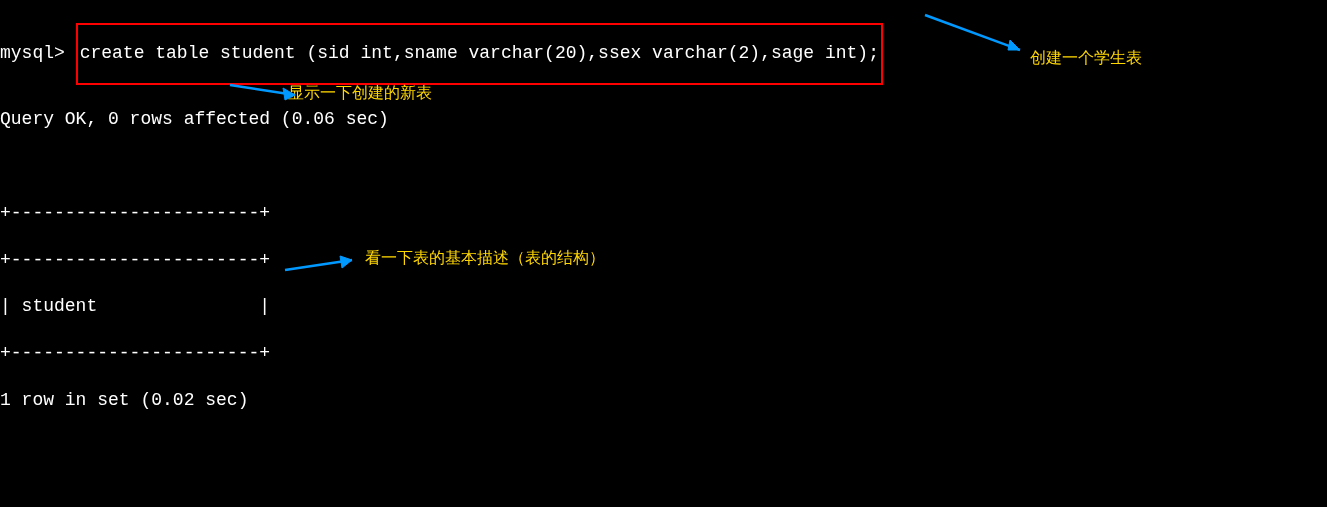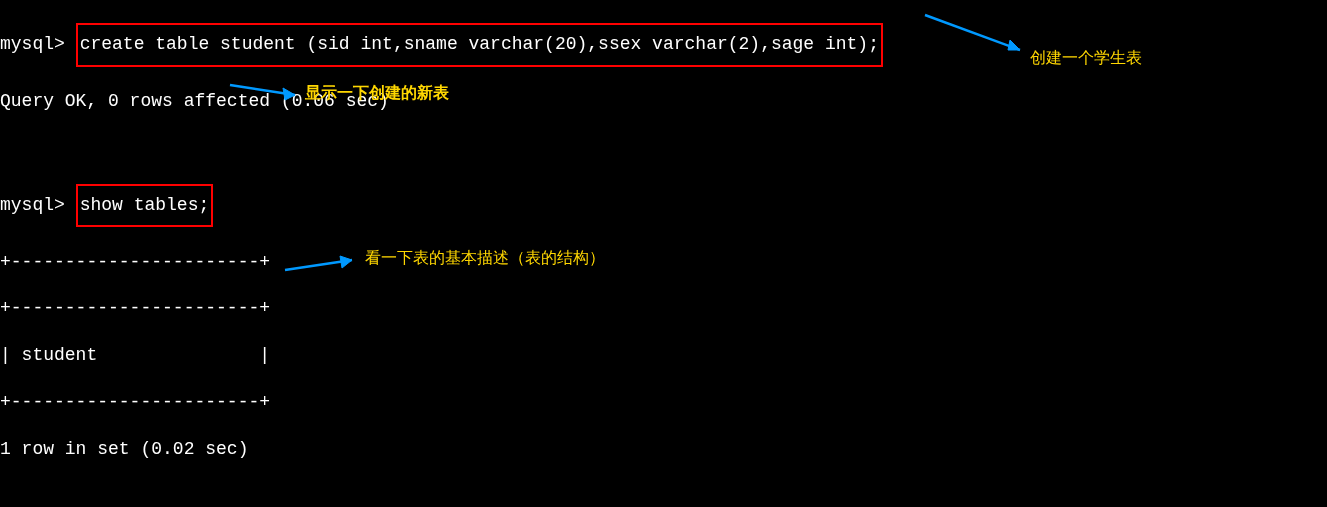--- a/index.html
+++ b/index.html
@@ -14,21 +14,21 @@
       position: relative;
       overflow: hidden;
     }
     .terminal {
       white-space: pre;
       position: relative;
     }
     .redbox {
       border: 2px solid #ff0000;
       display: inline-block;
-      padding: 8px 2px;
+      padding: 17px 2px;
     }
     .annotation {
       position: absolute;
       color: #ffd700;
       font-family: "Microsoft YaHei", "SimHei", Arial, sans-serif;
       font-size: 16px;
       white-space: nowrap;
     }
     .arrow {
       position: absolute;
@@ -45,41 +45,40 @@
     }
     .line { display: block; }
   </style>
 </head>
 <body>
 
 <div class="terminal">
 <span class="line"><span>mysql&gt;</span><span> </span><span class="redbox">create table student (sid int,sname varchar(20),ssex varchar(2),sage int);</span></span>
 <span class="line">Query OK, 0 rows affected (0.06 sec)</span>
 <span class="line"> </span>
-<span class="line"><span>mysql&gt;</span><span> </span><span class="redbox">show tables;</span></span>
 <span class="line">+-----------------------+</span>
 <span class="line">+-----------------------+</span>
 <span class="line">| student               |</span>
 <span class="line">+-----------------------+</span>
 <span class="line">1 row in set (0.02 sec)</span>
 <span class="line"> </span>
 
 
 
 
 
 
 
 
 
 
 </div>
 
 <div class="annotation" style="left:1030px; top:48px;">创建一个学生表</div>
-<div class="annotation" style="left:305px; top:83px;font-weight:bold;">显示一下创建的新表</div>
+<div class="annotation" style="left:288px; top:83px;">显示一下创建的新表</div>
 <div class="annotation" style="left:365px; top:248px;text-align:center;">看一下表的基本描述（表的结构）</div>
 
 <svg class="arrow" style="left:920px; top:10px; width:120px; height:50px;">
   <line x1="5" y1="5" x2="100" y2="40"></line>
   <polygon points="100,40 90,30 88,40"></polygon>
 </svg>
 
 <svg class="arrow" style="left:225px; top:80px; width:90px; height:25px;">
   <line x1="5" y1="5" x2="70" y2="15"></line>
   <polygon points="70,15 58,8 60,20"></polygon>

